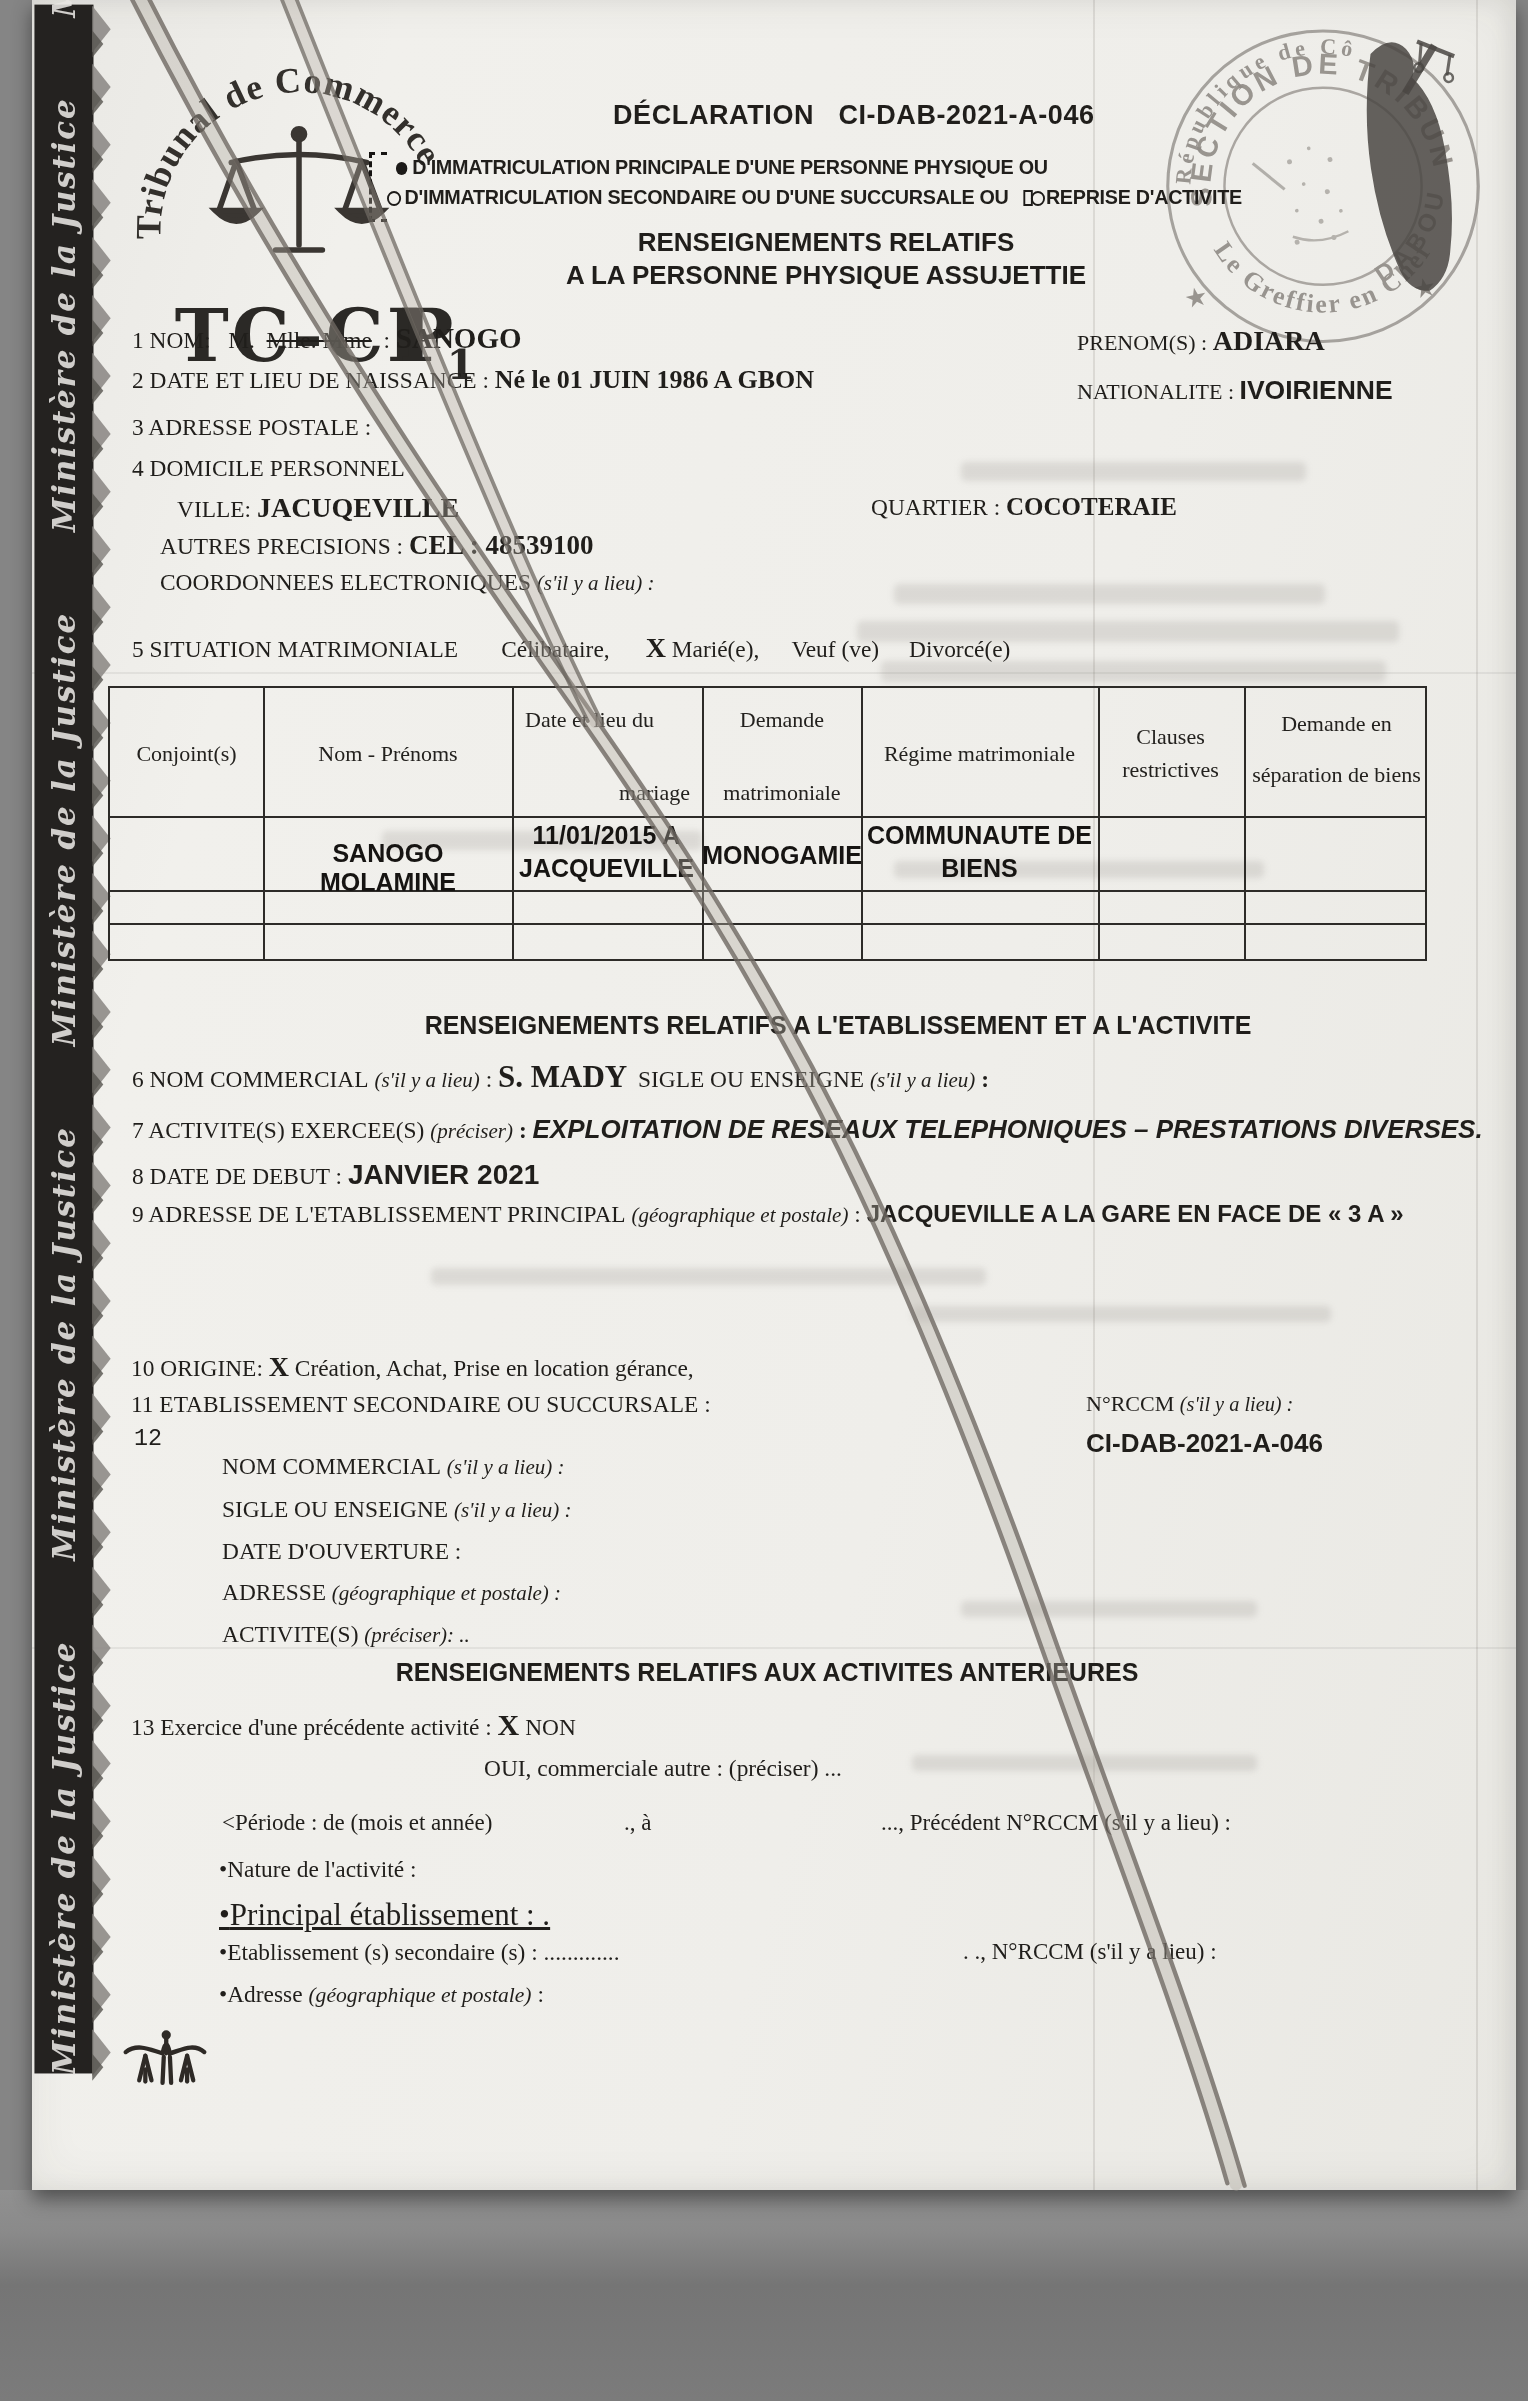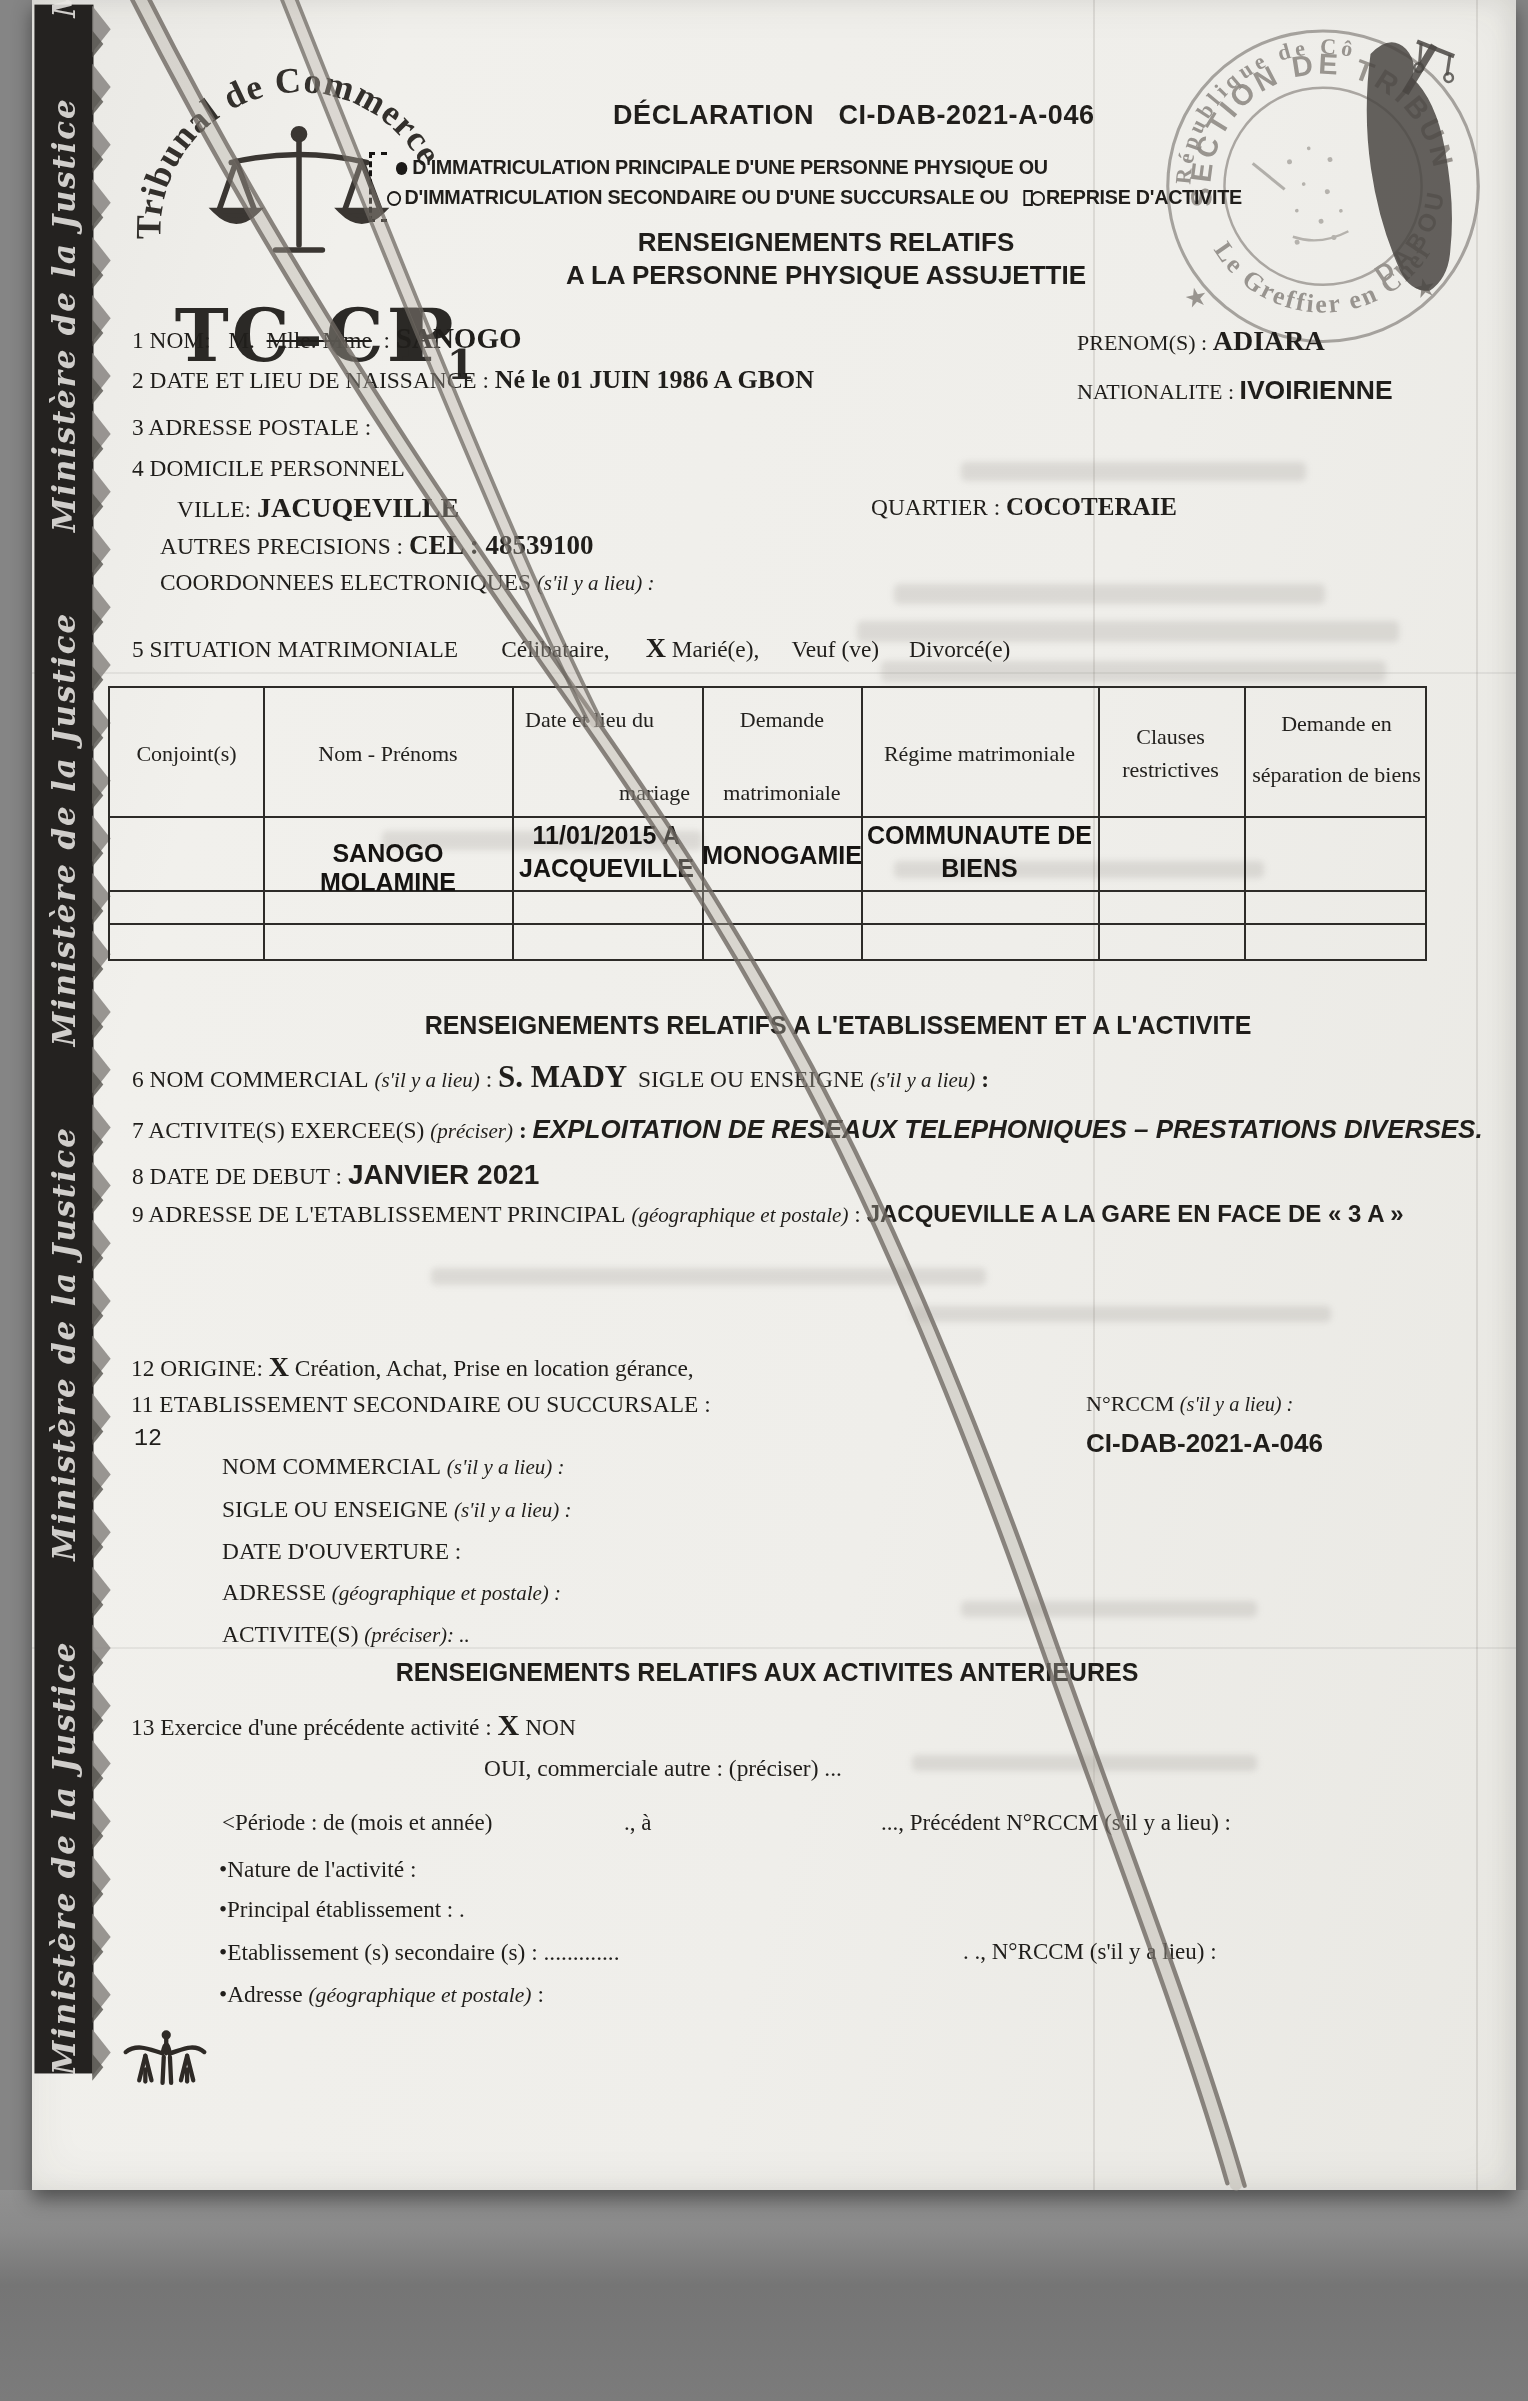--- a/index.html
+++ b/index.html
@@ -318,21 +318,21 @@
 
   <div class="t serif" style="left:132px;top:1159px;font-size:23.4px;">
     <span>8 DATE DE DEBUT :</span>&nbsp;<span class="b sans" style="font-size:28px;">JANVIER 2021</span>
   </div>
 
   <div class="t serif" style="left:132px;top:1200px;font-size:23.4px;">
     <span>9 ADRESSE DE L'ETABLISSEMENT PRINCIPAL</span>&nbsp;<span class="i" style="font-size:21px;">(géographique et postale)</span>&nbsp;<span>:</span>&nbsp;<span class="b sans" style="font-size:24px;">JACQUEVILLE A LA GARE EN FACE DE « 3 A »</span>
   </div>
 
   <div class="t serif" style="left:131px;top:1351px;font-size:23.4px;">
-    <span>12 ORIGINE:</span>&nbsp;<span class="b" style="font-size:28px;">X</span>&nbsp;<span>Création, Achat,  Prise en location gérance,</span>
+    <span>10 ORIGINE:</span>&nbsp;<span class="b" style="font-size:28px;">X</span>&nbsp;<span>Création, Achat,  Prise en location gérance,</span>
   </div>
 
   <div class="t serif" style="left:131px;top:1391px;font-size:23.4px;">11 ETABLISSEMENT SECONDAIRE OU SUCCURSALE :</div>
   <div class="t serif" style="left:1086px;top:1391px;font-size:22px;">
     <span>N°RCCM</span>&nbsp;<span class="i" style="font-size:20.3px;">(s'il y a lieu) :</span>
   </div>
   <div class="t sans b" style="left:1086px;top:1428px;font-size:26px;">CI-DAB-2021-A-046</div>
 
   <div class="t serif" style="left:134px;top:1426px;font-size:23.4px;font-family:Liberation Mono, monospace;">12</div>
   <div class="t serif" style="left:222px;top:1453px;font-size:23.4px;">
@@ -356,21 +356,21 @@
   </div>
   <div class="t serif" style="left:484px;top:1755px;font-size:23.4px;">OUI,  commerciale  autre : (préciser) ...</div>
 
   <div class="t serif" style="left:222px;top:1810px;font-size:23px;">&lt;Période : de (mois et année)</div>
   <div class="t serif" style="left:624px;top:1810px;font-size:23px;">., à</div>
   <div class="t serif" style="left:881px;top:1810px;font-size:23px;">..., Précédent N°RCCM (s'il y a lieu) :</div>
 
   <div class="t serif" style="left:219px;top:1856px;font-size:23.4px;">
     <span>•</span><span>Nature de l'activité :</span>
   </div>
-  <div class="t serif" style="left:219px;top:1897px;font-size:23px;">
+  <div class="t serif" style="left:219px;top:1897px;font-size:31px;text-decoration:underline;">
     <span>•</span><span>Principal établissement : .</span>
   </div>
   <div class="t serif" style="left:219px;top:1939px;font-size:23.4px;">
     <span>•</span><span>Etablissement (s) secondaire (s) :  .............</span>
   </div>
   <div class="t serif" style="left:963px;top:1939px;font-size:23px;">. ., N°RCCM (s'il y a lieu) :</div>
   <div class="t serif" style="left:219px;top:1981px;font-size:23.4px;">
     <span>•</span><span>Adresse</span>&nbsp;<span class="i" style="font-size:21.6px;">(géographique et postale)</span>&nbsp;<span>:</span>
   </div>
 

